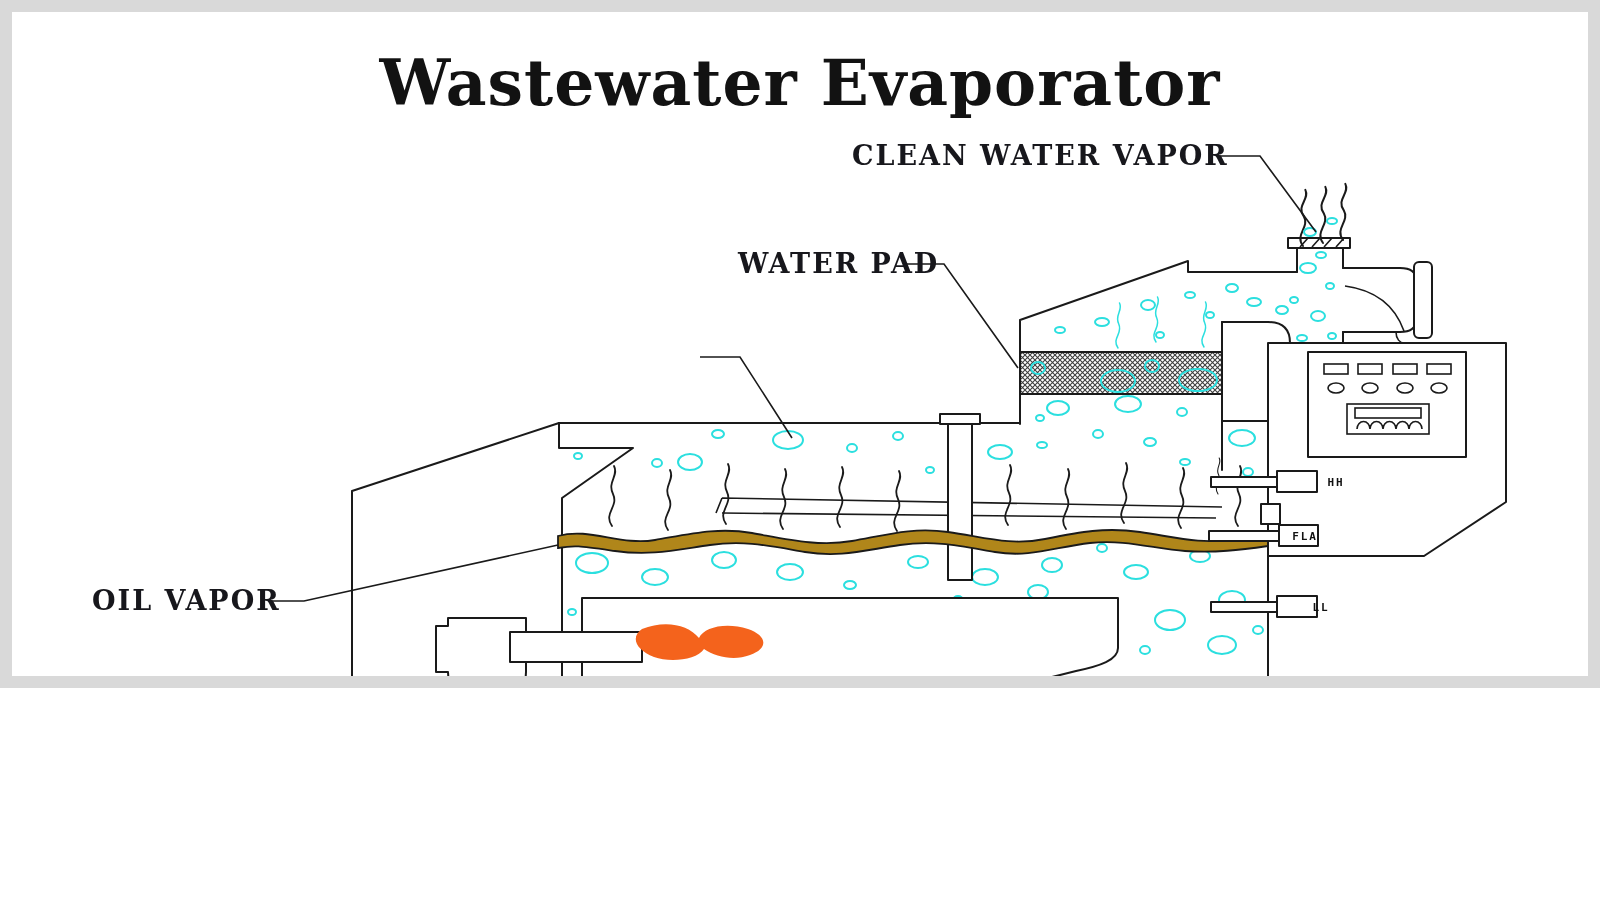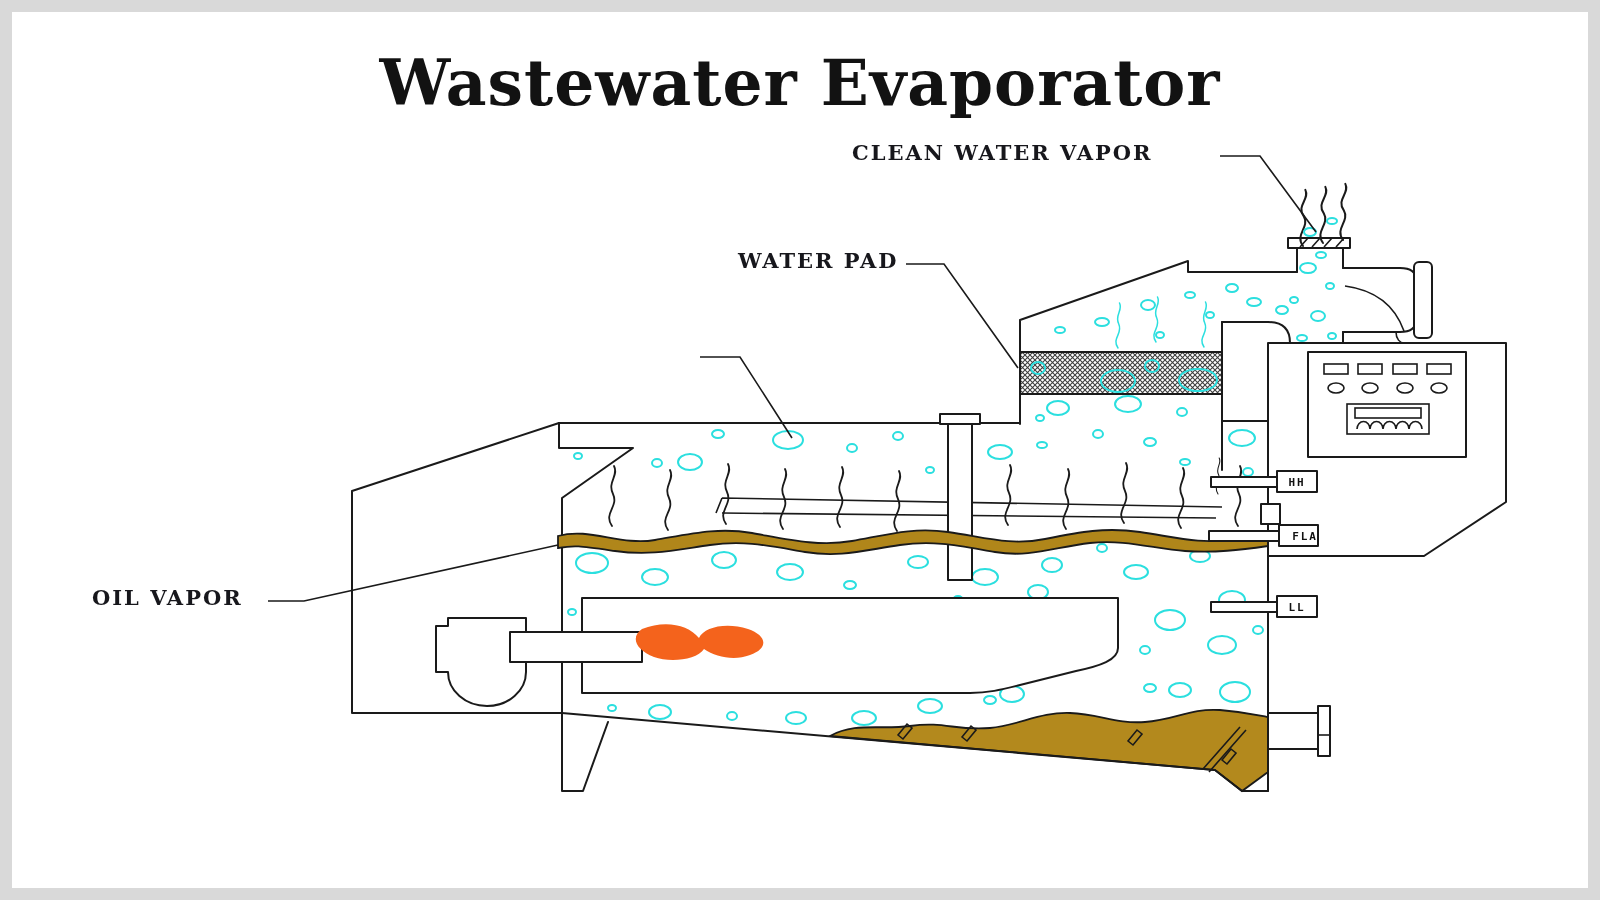--- a/index.html
+++ b/index.html
@@ -1,37 +1,37 @@
 <!DOCTYPE html>
 <html style="--bubble: #2bdfdf; --oil: #b0861a; --sludge: #b3891d; --flame: #f4631c; --line: #1a1a1a; --text: #17171c; --hatch: #3f3f3f; --frame: #d9d9d9; --background: #ffffff;"><head>
 <meta charset="utf-8">
 <style>
   :root{
     --bubble:#2bdfdf; --oil:#b0861a; --sludge:#b3891d; --flame:#f4631c;
     --line:#1a1a1a; --text:#17171c; --hatch:#3f3f3f; --frame:#d9d9d9; --background:#ffffff;
   }
   html,body{margin:0;padding:0;}
   body{font-family:"DejaVu Serif", serif; background:#fff;}
-  .stage{position:relative;width:1600px;height:900px;background:var(--background);overflow:hidden;}
+  .stage{position:relative;width:1600px;height:688px;background:var(--background);overflow:hidden;}
   .frame{position:absolute;inset:0;border:12px solid var(--frame);pointer-events:none;z-index:50;}
   svg.diagram{position:absolute;left:0;top:0;width:1600px;height:900px;}
   .ln{fill:none;stroke:var(--line);stroke-width:2;stroke-linejoin:round;stroke-linecap:round;}
   .thin{fill:none;stroke:var(--line);stroke-width:1.6;}
   .wht{fill:#ffffff;stroke:var(--line);stroke-width:2;stroke-linejoin:round;}
   .bub{fill:none;stroke:var(--bubble);stroke-width:2;}
   .curl{fill:none;stroke:var(--line);stroke-width:1.8;stroke-linecap:round;}
   .curlc{fill:none;stroke:var(--bubble);stroke-width:2;stroke-linecap:round;}
   .oilband{fill:var(--oil);stroke:var(--line);stroke-width:1.8;}
   .sludge{fill:var(--sludge);stroke:var(--line);stroke-width:1.8;}
   .flame{fill:var(--flame);stroke:none;}
   .leader{fill:none;stroke:var(--line);stroke-width:1.6;}
   .padrect{fill:url(#hatch);stroke:var(--line);stroke-width:2;}
   .txt{position:absolute;color:var(--text);white-space:nowrap;z-index:20;}
   .title{left:0;right:0;top:46px;text-align:center;font-size:63px;font-weight:700;color:#121212;letter-spacing:1px;}
-  .lbl{font-size:21px;font-weight:600;letter-spacing:2px;}
+  .lbl{font-size:27px;font-weight:600;letter-spacing:2px;}
   .sensor{font-family:"DejaVu Sans Mono", monospace;font-size:11px;font-weight:700;letter-spacing:2px;
           text-align:center;color:#111;}
   .watermark{right:62px;top:797px;font-size:54px;color:#0f0f0f;}
 </style>
 </head>
 <body>
 
 <div class="stage">
 
   <svg class="diagram" viewBox="0 0 1600 900">
@@ -272,19 +272,19 @@
       <path class="leader" d="M268,601 H304 L558,545"></path>
     </g>
   </svg>
 
   <div class="txt title">Wastewater Evaporator</div>
 
   <div class="txt lbl" style="left:852px;top:140px;">CLEAN WATER VAPOR</div>
   <div class="txt lbl" style="left:738px;top:248px;">WATER PAD</div>
   <div class="txt lbl" style="left:92px;top:585px;">OIL VAPOR</div>
 
-  <div class="txt sensor" style="left:1277px;top:476px;width:40px;">HH</div>
+  <div class="txt sensor" style="left:1277px;top:476px;width:40px;padding-left:39px;">HH</div>
   <div class="txt sensor" style="left:1279px;top:530px;width:39px;text-align:right;">FLA</div>
-  <div class="txt sensor" style="left:1277px;top:601px;width:40px;">LL</div>
+  <div class="txt sensor" style="left:1277px;top:601px;width:40px;padding-left:24px;">LL</div>
 
 
   <div class="frame"></div>
 </div>
 
 </body></html>

